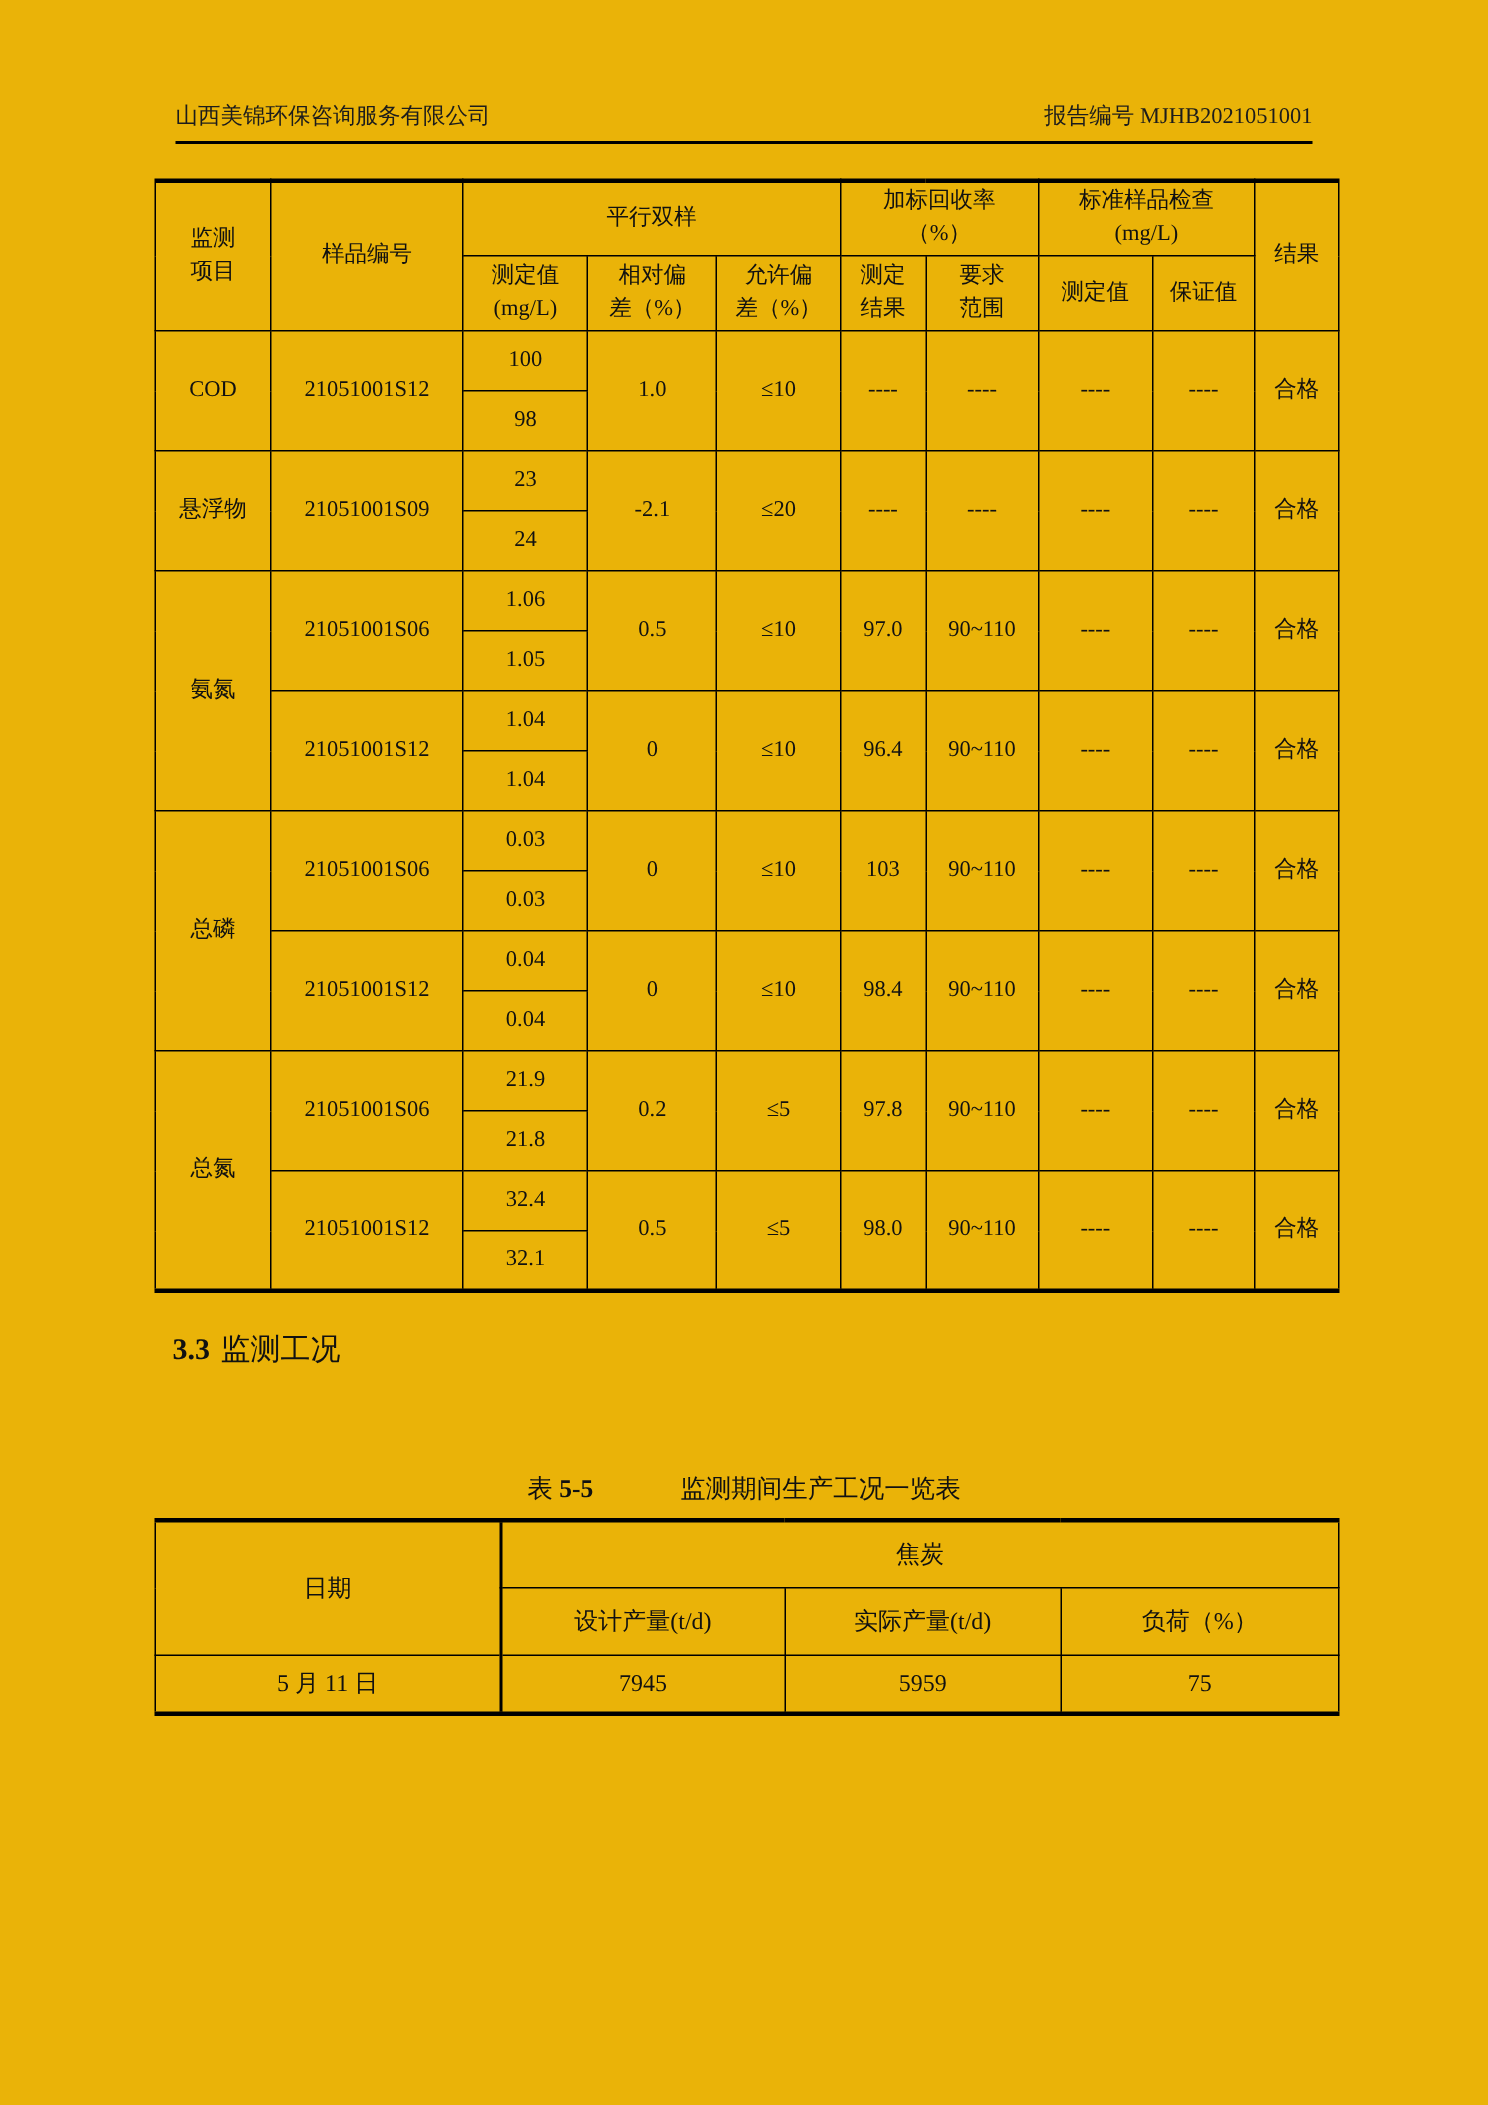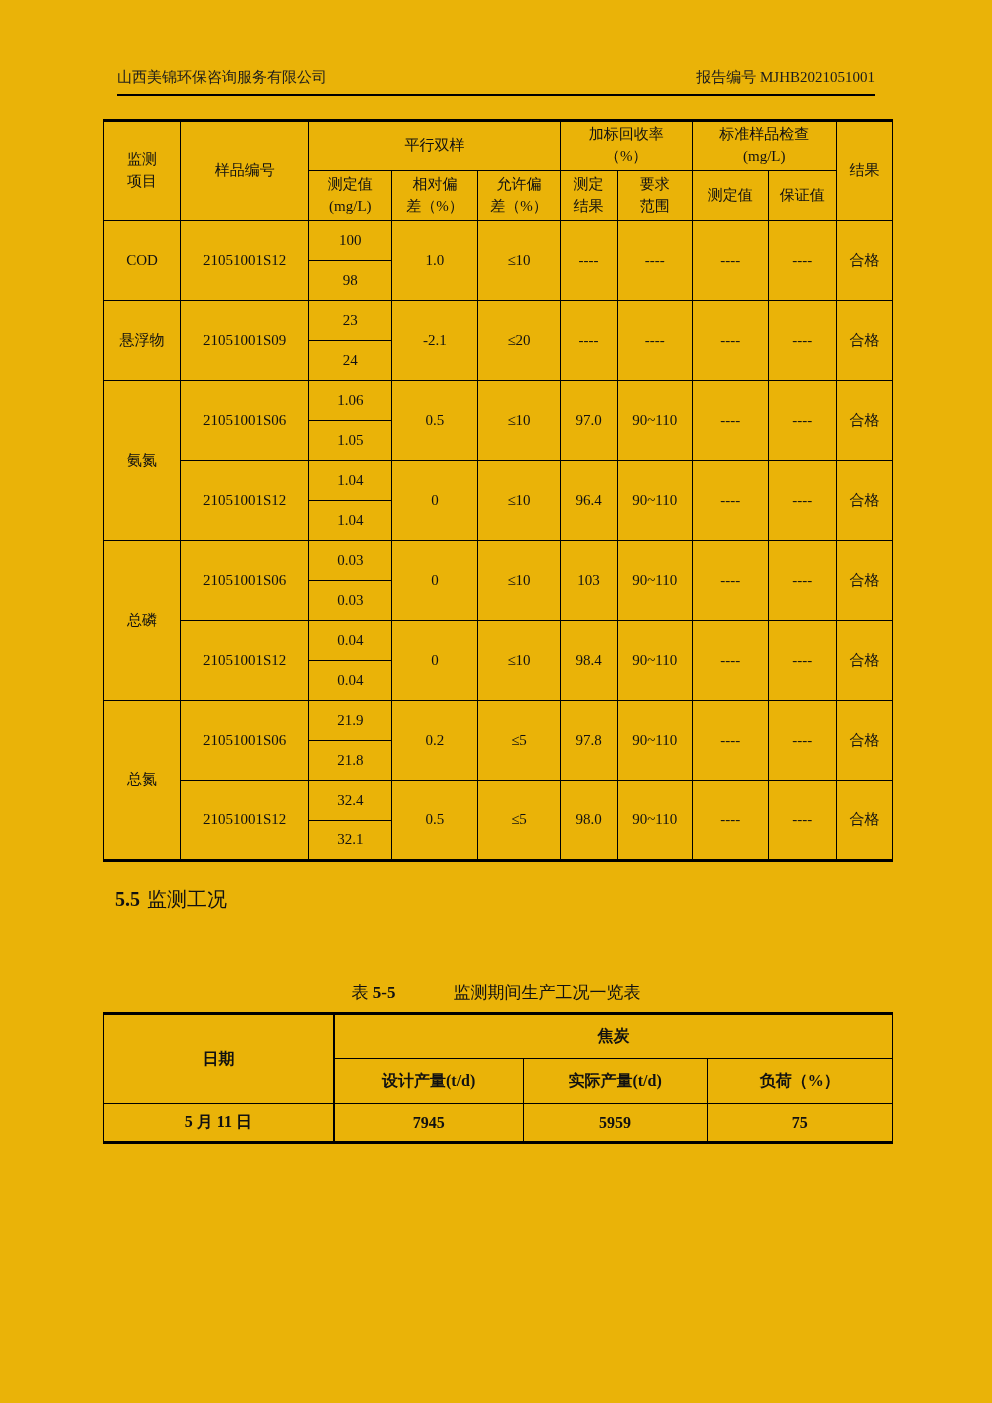--- a/index.html
+++ b/index.html
@@ -87,21 +87,21 @@
   .prod-table {
     position: absolute;
     left: 103px;
     top: 1012px;
     width: 790px;
     border-top: 3px solid #000;
     border-bottom: 3px solid #000;
   }
   .prod-table th, .prod-table td {
     border: 1px solid #000;
-    font-weight: bold;
+    font-weight: normal;
     text-align: center;
     vertical-align: middle;
     font-size: 16px;
     padding: 1px 18px;
     color: #111;
   }
   .prod-table .thick-right { border-right: 2.5px solid #000; }
   .prod-table thead tr { height: 45px; }
   .prod-table tbody tr { height: 39px; }
   
@@ -290,21 +290,21 @@
         <td rowspan="2">----</td>
         <td rowspan="2">合格</td>
       </tr>
       <tr>
         <td>32.1</td>
       </tr>
     </tbody>
   </table>
 
   <div class="section-heading">
-    <span class="num">5.5</span><span>监测工况</span>
+    <span class="num">3.3</span><span>监测工况</span>
   </div>
 
 
   <div class="table-caption">
     <span class="cap-label"><span>表 </span><b>5-5</b></span><span>监测期间生产工况一览表</span>
   </div>
 
   <table class="prod-table">
     <colgroup>
       <col style="width:230px">

